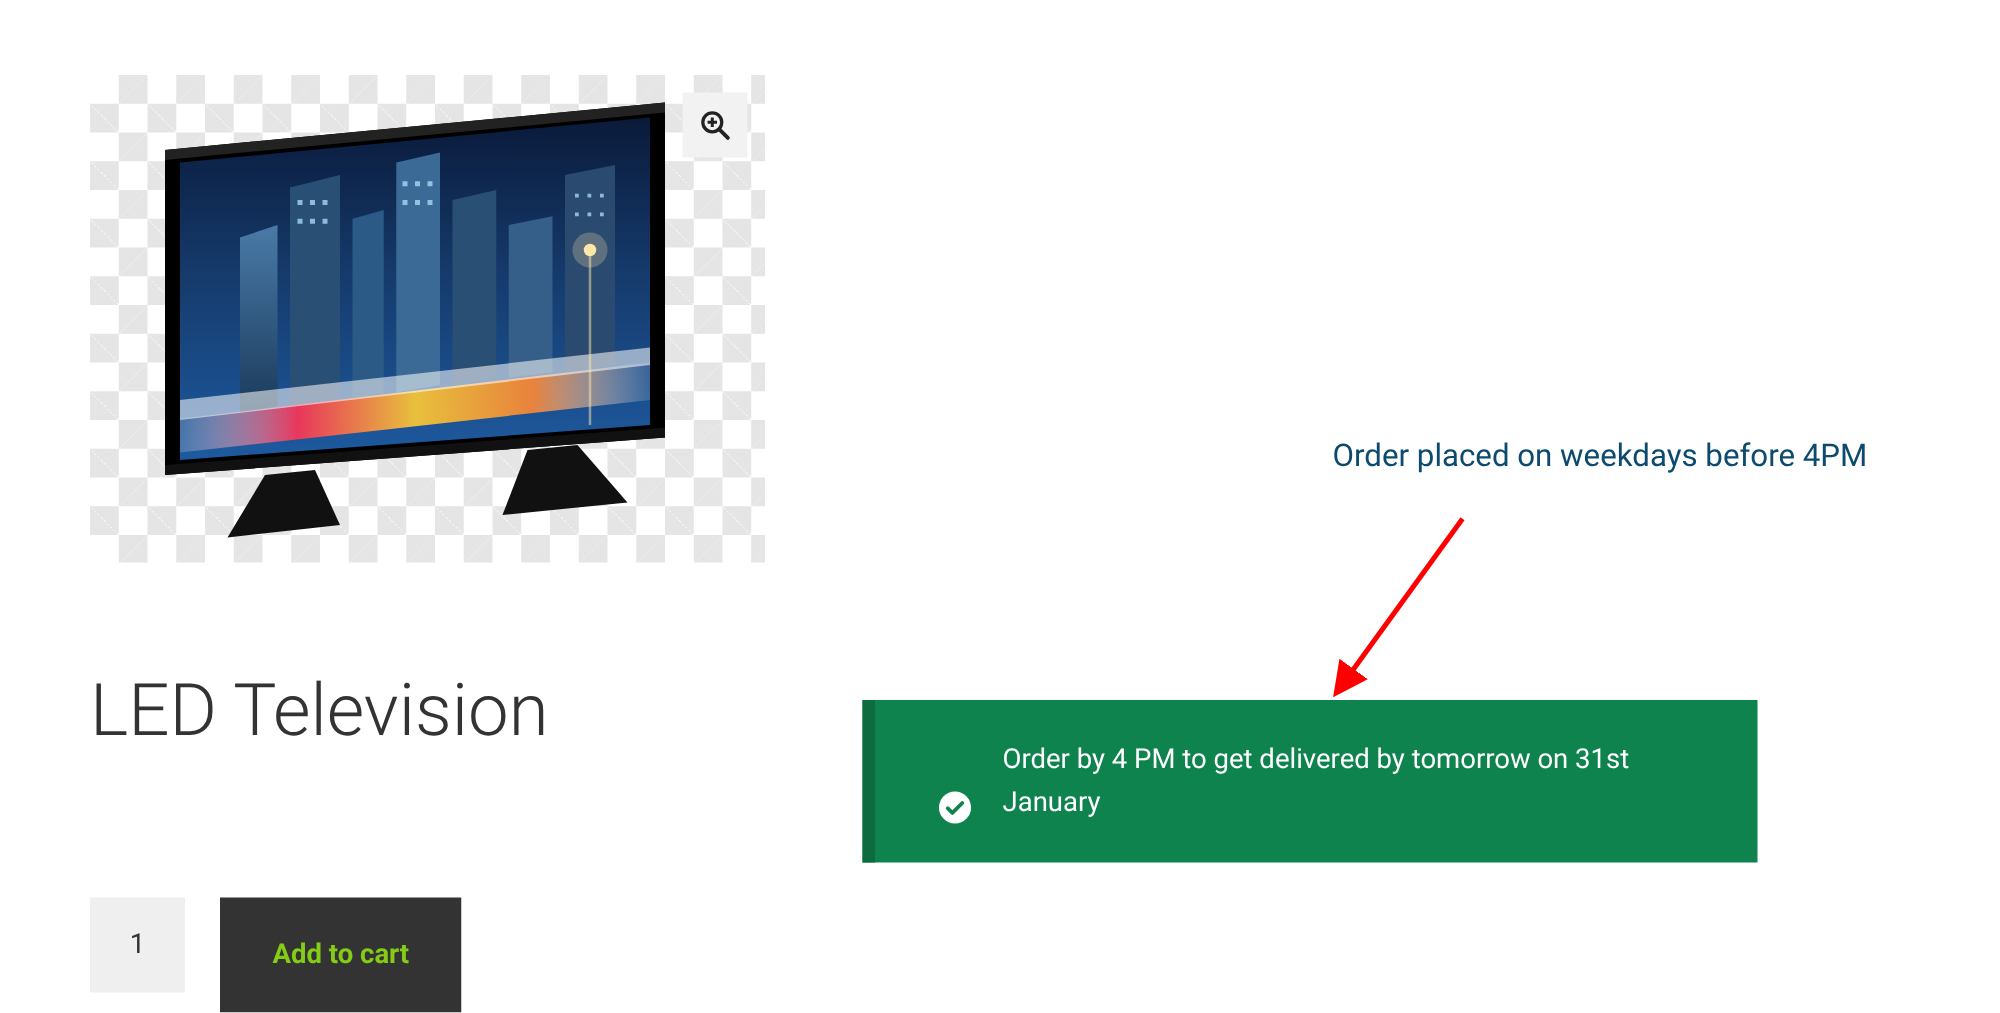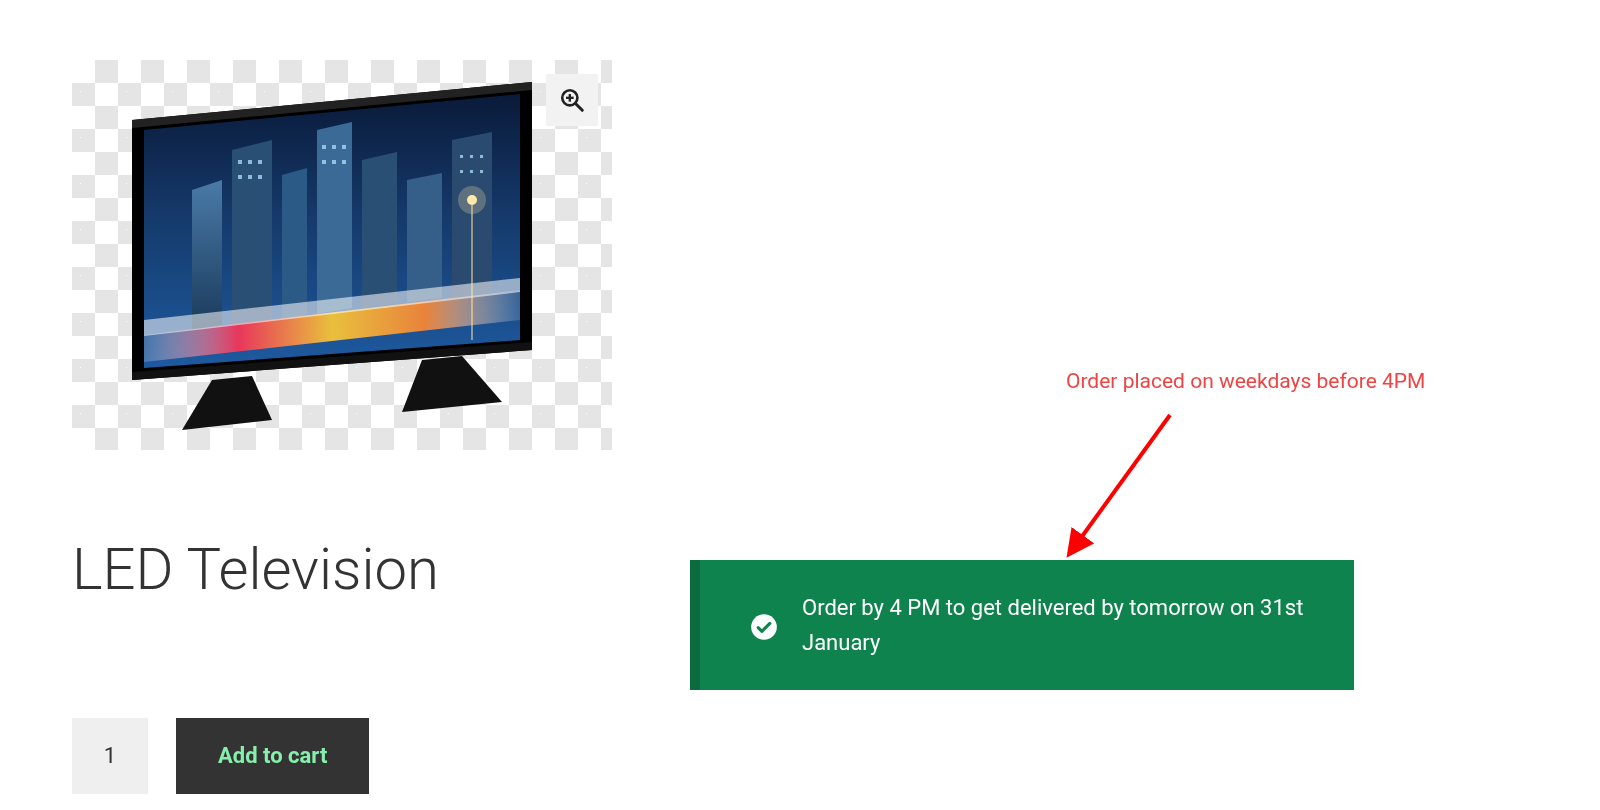--- a/index.html
+++ b/index.html
@@ -79,54 +79,54 @@
       width: 76px;
       height: 76px;
       background: #efefef;
       border: none;
       text-align: center;
       font-size: 22px;
       color: #333;
       font-family: inherit;
     }
     .addcart {
-      height: 76px;
+      height: 92px;
       padding: 12px 42px;
       background: #333333;
-      color: #86efac;
+      color: #84cc16;
       font-size: 22px;
       font-weight: 700;
       border: none;
       cursor: pointer;
       font-family: inherit;
     }
     .annotation {
       position: absolute;
       left: 1066px;
-      top: 369px;
-      font-size: 21px;
-      color: #ef4444;
+      top: 351px;
+      font-size: 25px;
+      color: #0c4a6e;
       white-space: nowrap;
     }
     .arrow-svg {
       position: absolute;
       left: 1050px;
       top: 405px;
       pointer-events: none;
     }
     .delivery-banner {
       position: absolute;
       left: 690px;
       top: 560px;
-      width: 664px;
+      width: 716px;
       background: #0f834d;
       border-left: 10px solid #0c6c40;
       padding: 30px 30px 30px 50px;
       display: flex;
-      align-items: center;
+      align-items: flex-end;
       gap: 24px;
     }
     .delivery-text {
       color: #fff;
       font-size: 22px;
       line-height: 1.6;
     }
     .check-circle {
       flex: 0 0 auto;
       width: 28px;

